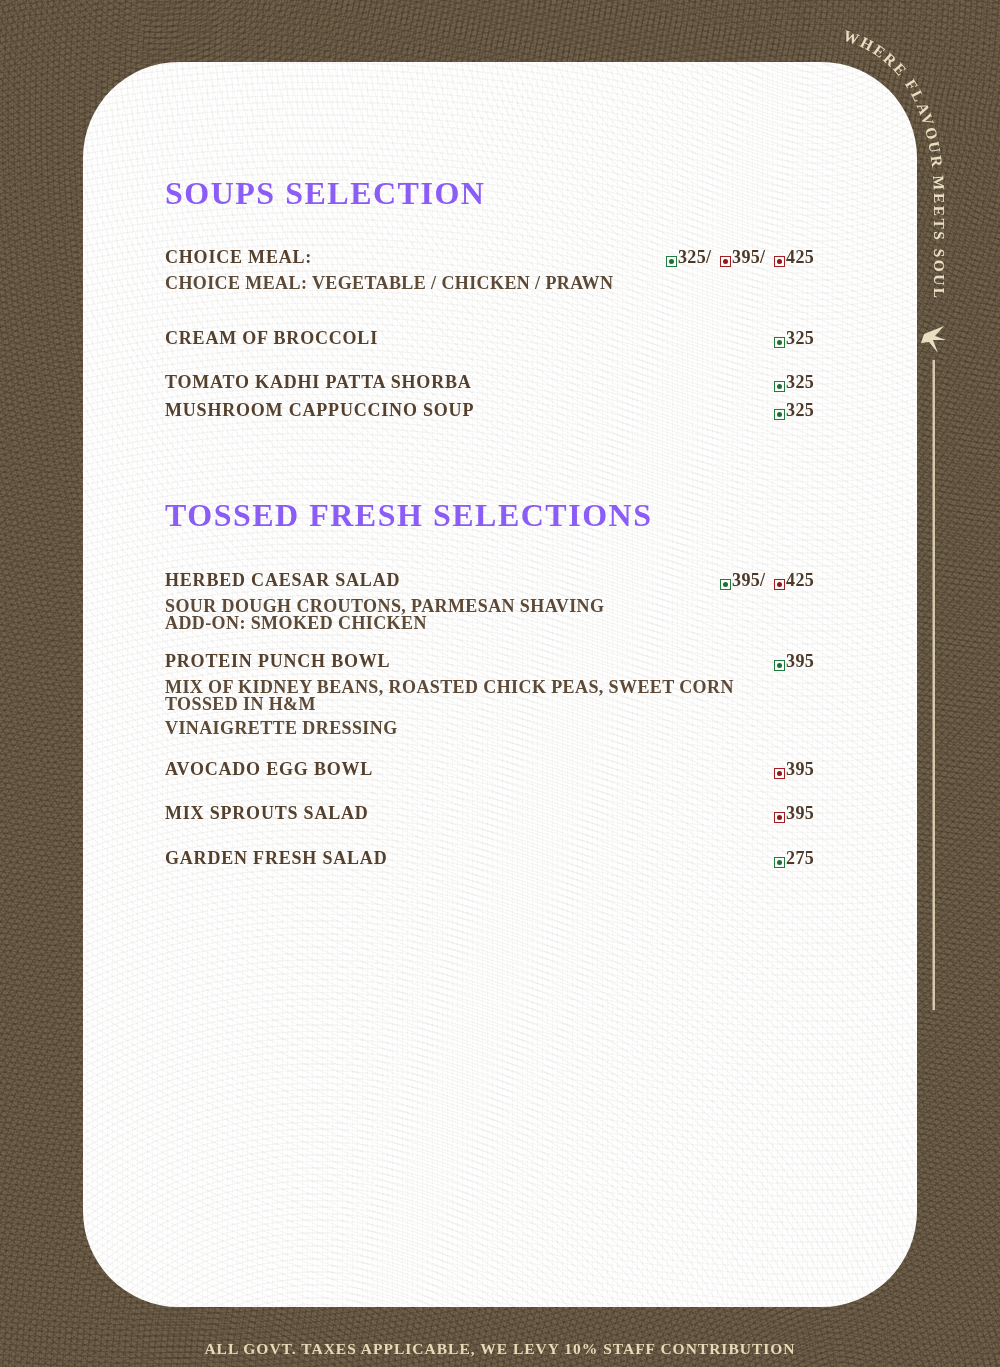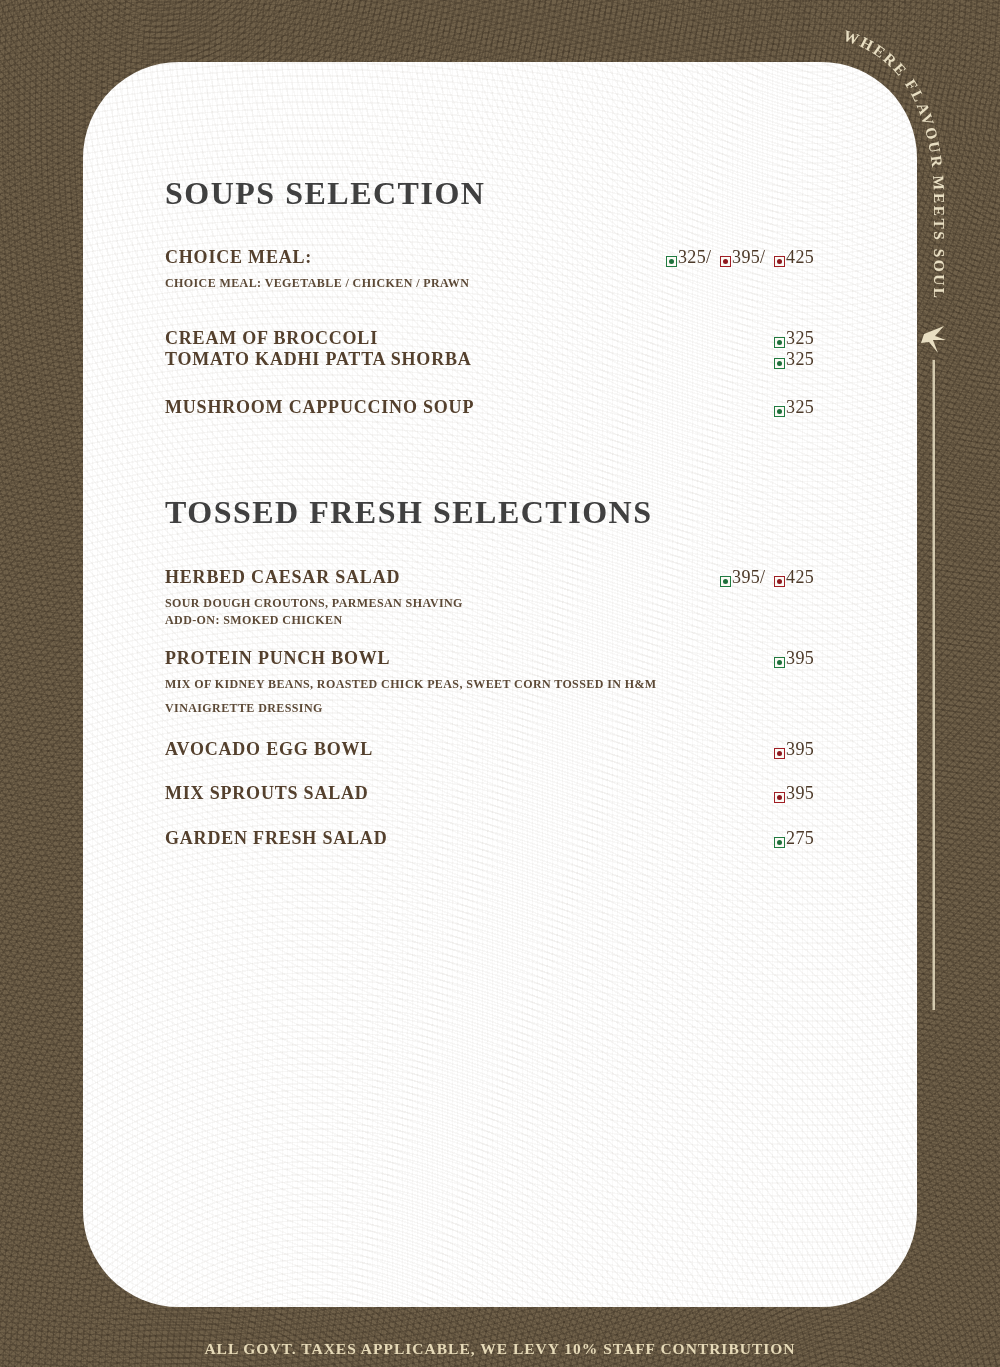--- a/index.html
+++ b/index.html
@@ -26,33 +26,33 @@
   }
   .card::before{
     content:"";position:absolute;inset:0;border-radius:inherit;pointer-events:none;
     background-image:
       repeating-radial-gradient(circle at 28% 118%, rgba(110,95,75,0) 0 5px, rgba(110,95,75,.05) 5px 6.5px),
       repeating-radial-gradient(circle at 88% -8%, rgba(110,95,75,0) 0 5px, rgba(110,95,75,.045) 5px 6.5px),
       repeating-linear-gradient(90deg, rgba(110,95,75,0) 0 4px, rgba(110,95,75,.035) 4px 5px);
   }
   .card-content{position:relative;padding:0 103px 0 82px;}
   .section-title{
-    font-size:32px;line-height:38px;font-weight:bold;color:#404040;
+    font-size:32px;line-height:38px;font-weight:bold;color:#8b5cf6;
     letter-spacing:1.5px;margin:0;
   }
   .item{margin:0;}
   .item-row{display:flex;justify-content:space-between;align-items:center;}
   .item-name{
     font-size:18px;line-height:21.6px;font-weight:bold;color:#54402d;letter-spacing:.8px;
   }
   .item-desc{
-    font-size:12px;line-height:17px;font-weight:bold;color:#5c4936;letter-spacing:.4px;margin-top:6px;
+    font-size:18px;line-height:17px;font-weight:bold;color:#5c4936;letter-spacing:.4px;margin-top:6px;
     max-width:640px;
   }
-  .prices{white-space:nowrap;font-size:18px;line-height:21.6px;color:#4c3928;font-weight:normal;letter-spacing:.3px;}
+  .prices{white-space:nowrap;font-size:18px;line-height:21.6px;color:#4c3928;font-weight:bold;letter-spacing:.3px;}
   .price{margin-left:4px;}
   .ind{
     display:inline-flex;align-items:center;justify-content:center;
     width:11px;height:11px;box-sizing:border-box;border:1.5px solid #999;
     background:#fbfaf5;margin-right:1px;vertical-align:baseline;transform:translateY(1px);
   }
   .ind::after{content:"";width:5px;height:5px;border-radius:50%;background:#777;}
   .ind.veg{border-color:#207b40;}
   .ind.veg::after{background:#1d6f3a;}
   .ind.nonveg{border-color:#a01e24;}
@@ -94,30 +94,30 @@
 
     <div class="item" style="margin-top:36px">
       <div class="item-row">
         <div class="item-name">CREAM OF BROCCOLI</div>
         <div class="prices">
           <span class="price"><span class="ind veg"></span><span>325</span></span>
         </div>
       </div>
     </div>
 
-    <div class="item" style="">
+    <div class="item" style="margin-top:23px">
       <div class="item-row">
         <div class="item-name">TOMATO KADHI PATTA SHORBA</div>
         <div class="prices">
           <span class="price"><span class="ind veg"></span><span>325</span></span>
         </div>
       </div>
     </div>
 
-    <div class="item" style="margin-top:26px">
+    <div class="item" style="margin-top:6px">
       <div class="item-row">
         <div class="item-name">MUSHROOM CAPPUCCINO SOUP</div>
         <div class="prices">
           <span class="price"><span class="ind veg"></span><span>325</span></span>
         </div>
       </div>
     </div>
 
     <h1 class="section-title" style="margin-top:75px">TOSSED FRESH SELECTIONS</h1>
 

